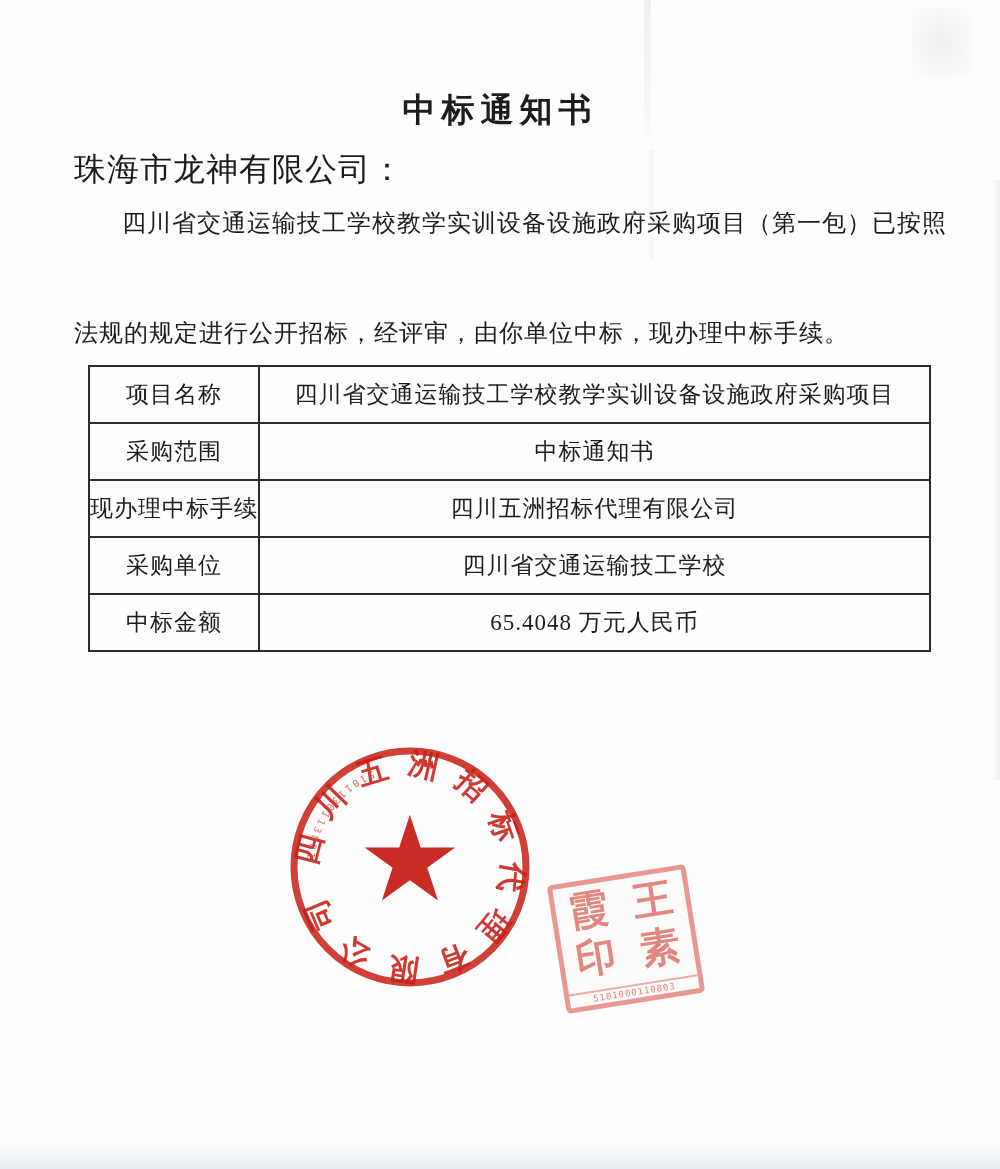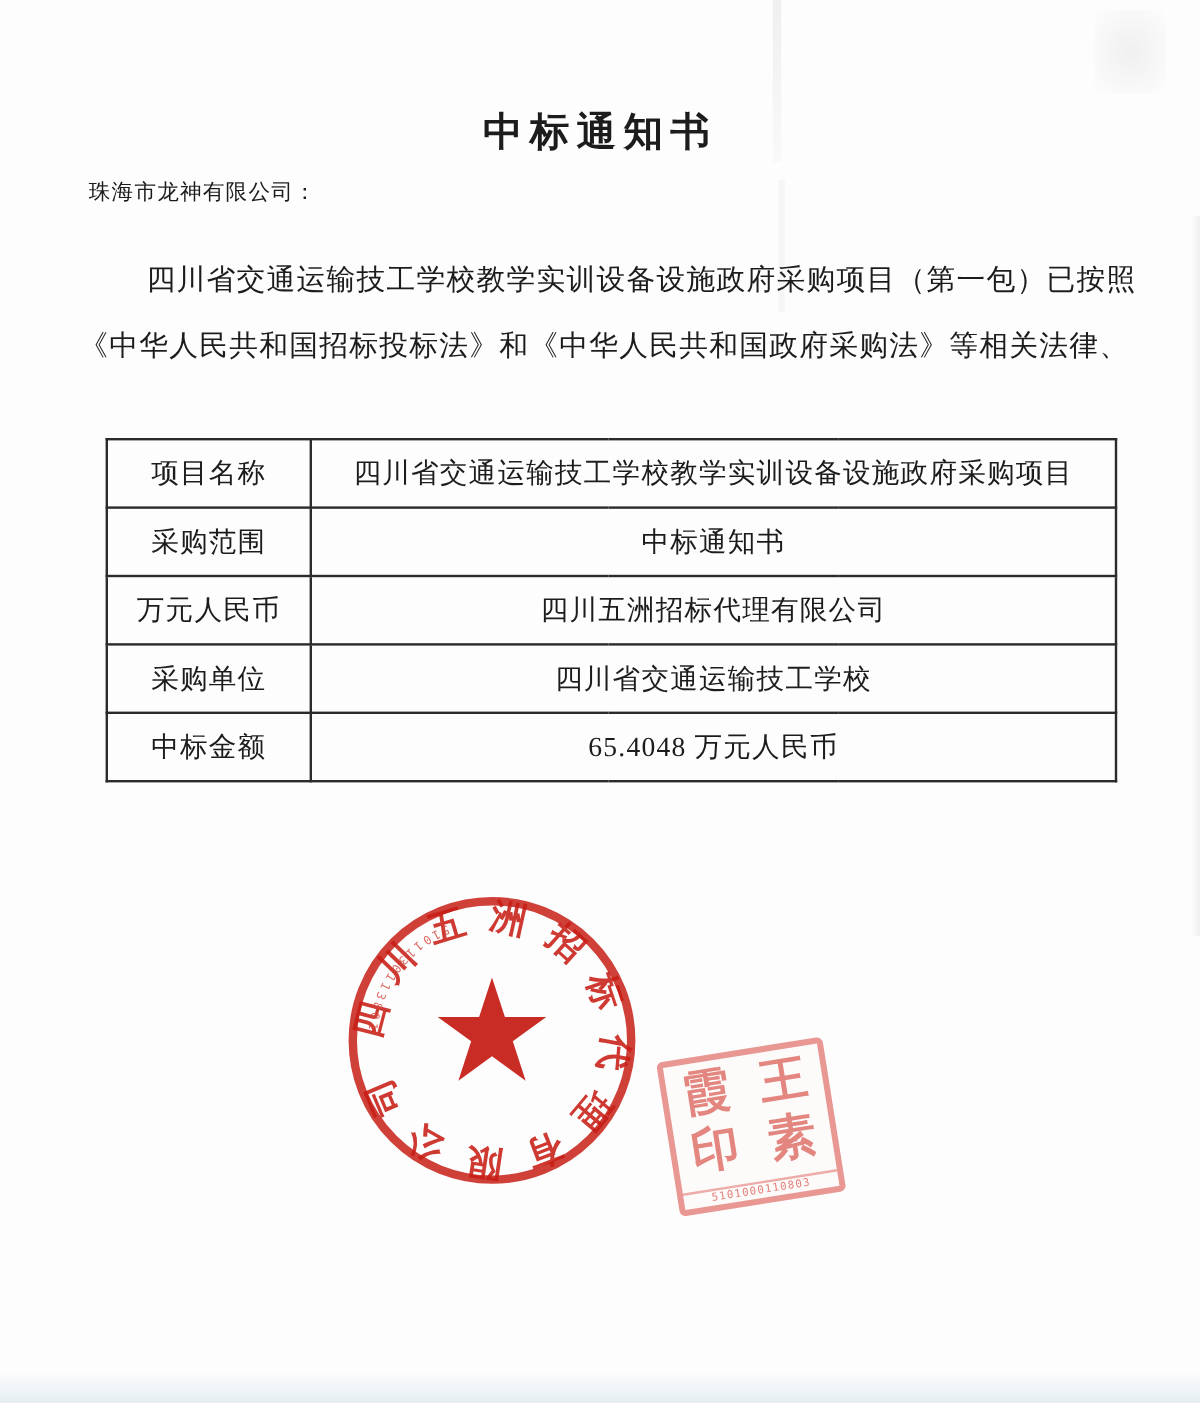--- a/index.html
+++ b/index.html
@@ -5,22 +5,22 @@
   html,body { margin:0; padding:0; background:#e9e9e9; }
   .page {
     position:relative; width:1000px; height:1169px; margin:0 auto;
     background:#fdfdfd; overflow:hidden;
     font-family:"Liberation Serif","DejaVu Serif",serif; color:#1c1c1c;
   }
   .title {
     position:absolute; top:88px; left:0; width:100%;
     text-align:center; font-size:33px; font-weight:bold; letter-spacing:6px;
   }
-  .addressee { position:absolute; top:148px; left:74px; font-size:18px; letter-spacing:1px; }
-  .body-line { position:absolute; left:74px; width:864px; font-size:24px; letter-spacing:1px; white-space:nowrap;margin-top:10px; }
+  .addressee { position:absolute; top:148px; left:74px; font-size:32px; letter-spacing:1px; }
+  .body-line { position:absolute; left:74px; width:864px; font-size:24px; letter-spacing:1px; white-space:nowrap; }
   .body-line.l1 { top:207px; padding-left:48px; }
   .body-line.l2 { top:262px; left:66px; }
   .body-line.l3 { top:317px; }
 
   table.award {
     position:absolute; left:88px; top:365px; width:841px;
     border-collapse:collapse; table-layout:fixed;
   }
   table.award td {
     border:2px solid #2b2b2b; height:55px; padding:0;
@@ -82,40 +82,40 @@
 </head>
 <body>
 
 <div class="page">
 
   <div class="title">中标通知书</div>
 
   <div class="addressee">珠海市龙神有限公司：</div>
 
   <div class="body-line l1">四川省交通运输技工学校教学实训设备设施政府采购项目（第一包）已按照</div>
-  <div class="body-line l2">《中华人民共和国招标投标法》和《中华人民共和国政府采购法》等相关法律、</div>
+  <div class="body-line l3">法规的规定进行公开招标，经评审，由你单位中标，现办理中标手续。</div>
 
   <table class="award">
     <colgroup>
         <col style="width:170px">
         <col style="width:248px">
         <col style="width:192px">
         <col style="width:231px">
       </colgroup>
     <tbody>
       <tr>
         <td>项目名称</td>
         <td colspan="3">四川省交通运输技工学校教学实训设备设施政府采购项目</td>
       </tr>
       <tr>
         <td>采购范围</td>
         <td colspan="3">中标通知书</td>
       </tr>
       <tr>
-        <td>万元人民币</td>
+        <td>现办理中标手续</td>
         <td colspan="3">四川五洲招标代理有限公司</td>
       </tr>
       <tr>
         <td>采购单位</td>
         <td colspan="3">四川省交通运输技工学校</td>
       </tr>
       <tr>
         <td>中标金额</td>
         <td colspan="3">65.4048 万元人民币</td>
       </tr>

